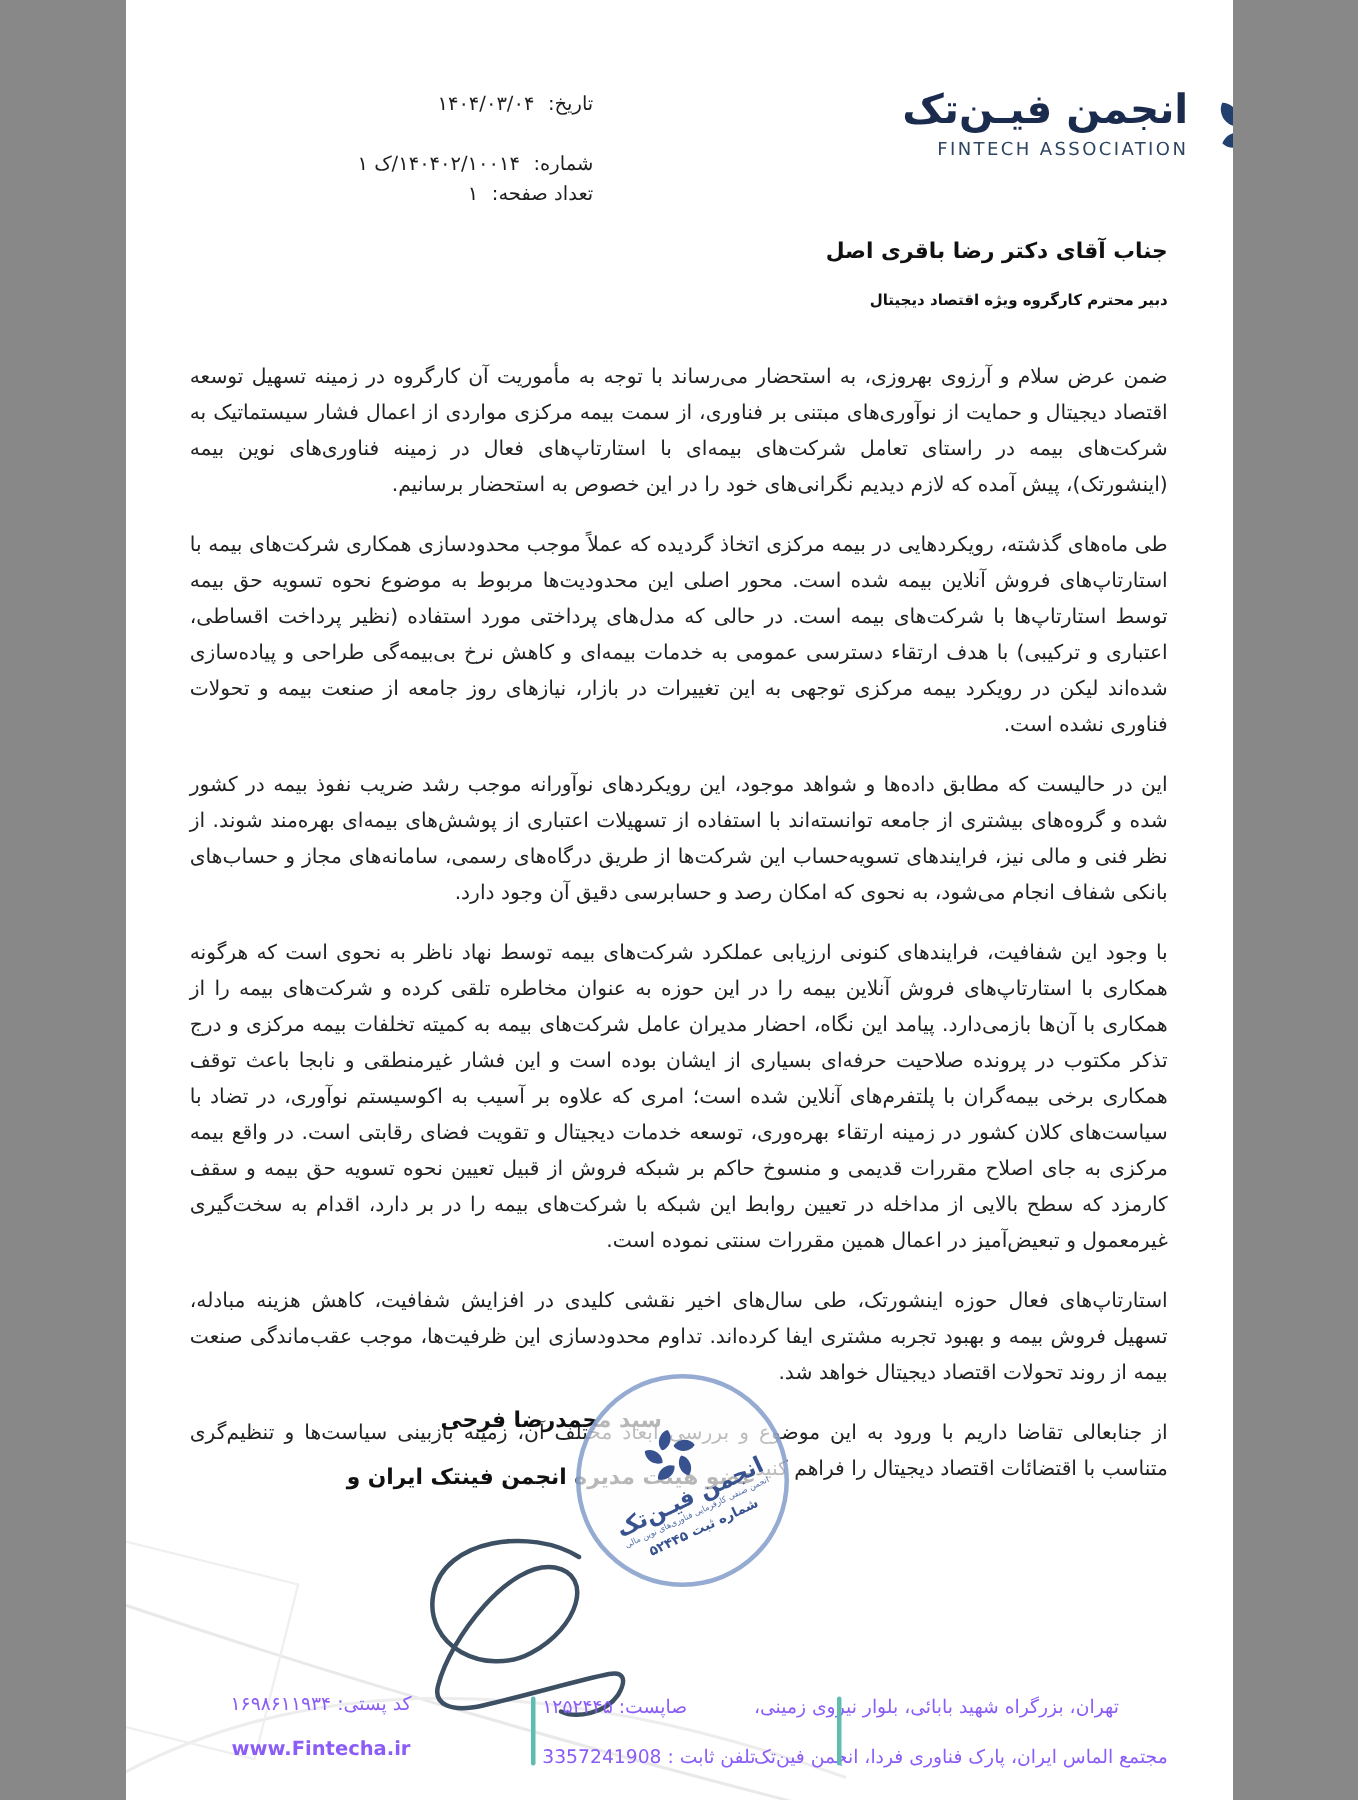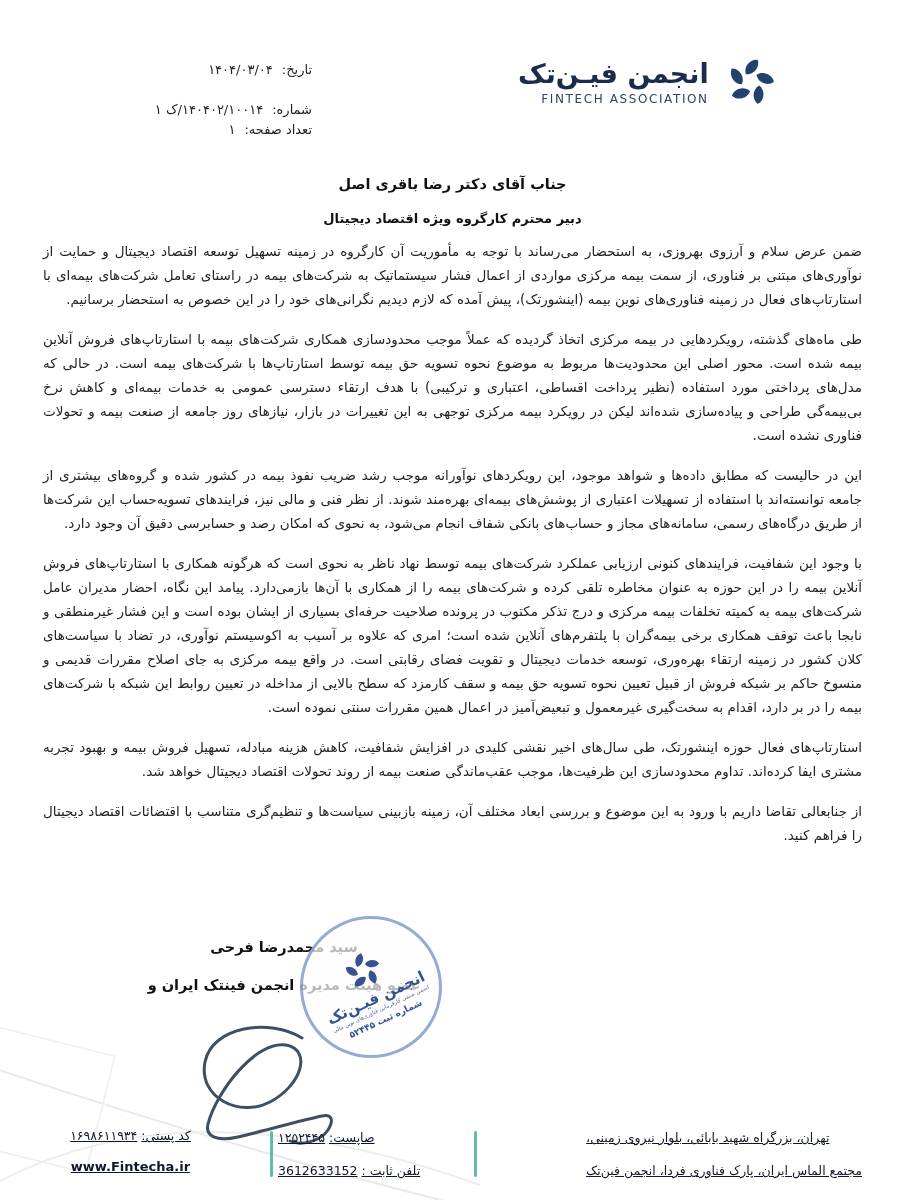--- a/index.html
+++ b/index.html
@@ -1,18 +1,18 @@
 <!DOCTYPE html>
 <html lang="fa"><head>
 <meta charset="utf-8">
 <style>
   html,body{margin:0;padding:0;background:#888;}
   .page{
     position:relative;
-    width:905px;height:1200px;
+    width:738px;height:1200px;
     background:#ffffff;
     margin:0 auto;
     overflow:hidden;
     font-family:"DejaVu Sans", sans-serif;
     color:#252525;
   }
   
   .deco{position:absolute;left:0;top:940px;z-index:0;}
   
   .meta{
@@ -26,25 +26,25 @@
   .meta-row .val{margin-inline-start:5px;}
   .logo{
     position:absolute;top:40px;left:518px;width:260px;
     display:flex;align-items:center;justify-content:flex-end;gap:14px;z-index:2;
   }
   .wordmark{text-align:right;}
   .brand-fa{font-size:27px;font-weight:700;color:#1b2b4d;line-height:30px;white-space:nowrap;}
   .brand-en{font-size:12px;letter-spacing:1.6px;color:#2f4460;margin-top:3px;white-space:nowrap;}
   
   .recipient{
-    position:absolute;top:176px;right:43px;left:43px;
-    direction:rtl;text-align:center;z-index:2;
+    position:absolute;top:160px;right:43px;left:43px;
+    direction:rtl;text-align:right;z-index:2;
   }
   .recipient .name{font-size:14.5px;font-weight:700;color:#111;}
-  .recipient .title{font-size:13px;font-weight:700;color:#111;margin-top:19px;}
+  .recipient .title{font-size:10px;font-weight:700;color:#111;margin-top:19px;}
   
   .letter-body{
     position:absolute;top:239px;right:43px;left:43px;
     direction:rtl;text-align:justify;z-index:1;
   }
   .letter-body p{
     margin:0 0 16px 0;
     font-size:13.5px;line-height:24px;color:#232323;
   }
   
@@ -63,21 +63,21 @@
     transform:rotate(-25deg);
     display:flex;flex-direction:column;align-items:center;gap:1px;
     color:#3a5590;text-align:center;direction:rtl;
   }
   .stamp-brand{font-size:15px;font-weight:700;color:#37528e;white-space:nowrap;line-height:16px;}
   .stamp-sub{font-size:5.5px;color:#5571a8;white-space:nowrap;}
   .stamp-reg{font-size:9px;font-weight:700;color:#37528e;white-space:nowrap;margin-top:2px;}
   .scribble{position:absolute;left:150px;top:1000px;z-index:2;}
   
   .footer{position:absolute;left:0;right:0;top:1122px;height:78px;z-index:2;}
-  .f-col{position:absolute;direction:rtl;color:#0f172a;font-size:12.5px;text-decoration:underline;}
+  .f-col{position:absolute;direction:rtl;color:#8b5cf6;font-size:12.5px;}
   .f-address{right:43px;top:6px;text-align:left;}
   .f-address div{line-height:20px;margin-bottom:13px;white-space:nowrap;}
   .f-mid{left:278px;top:6px;width:180px;text-align:left;}
   .f-mid div{line-height:20px;margin-bottom:13px;white-space:nowrap;}
   .f-left{left:28px;top:4px;width:205px;text-align:center;}
   .f-left div{line-height:20px;margin-bottom:11px;white-space:nowrap;}
   .f-web{font-weight:700;font-size:13px;direction:ltr;}
   .f-div{position:absolute;top:9px;width:3px;height:46px;background:#5fbdb0;border-radius:2px;}
   .f-div.d1{left:270px;}
   .f-div.d2{left:474px;}
@@ -172,21 +172,21 @@
     <div class="f-col f-address">
       <div>تهران، بزرگراه شهید بابائی، بلوار نیروی زمینی،</div>
       <div>مجتمع الماس ایران، پارک فناوری فردا، انجمن فین‌تک</div>
     </div>
     <div class="f-div d2"></div>
     <div class="f-col f-mid">
       <div>
         <span class="lbl">صاپست:</span><span>۱۲۵۲۴۴۵</span>
       </div>
       <div>
-        <span class="lbl">تلفن ثابت :</span><span>3612633152</span>
+        <span class="lbl">تلفن ثابت :</span><span>3357241908</span>
       </div>
     </div>
     <div class="f-div d1"></div>
     <div class="f-col f-left">
       <div>
         <span class="lbl">کد پستی:</span><span>۱۶۹۸۶۱۱۹۳۴</span>
       </div>
       <div class="f-web">www.Fintecha.ir</div>
     </div>
   </div>

